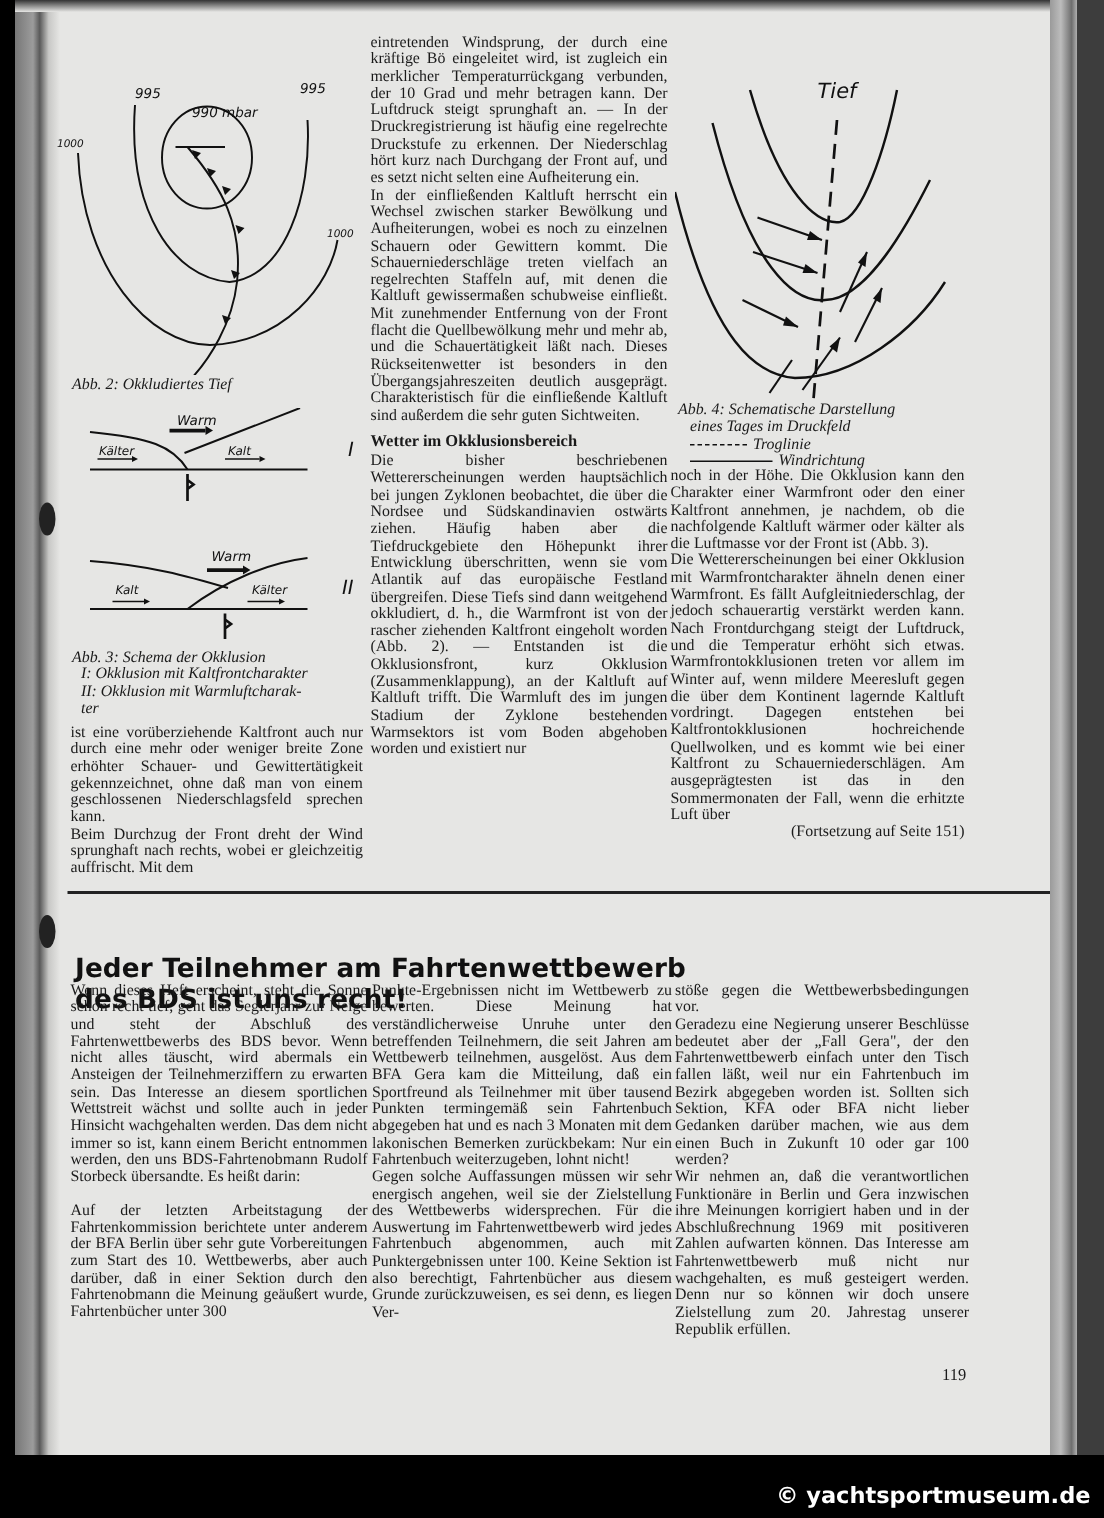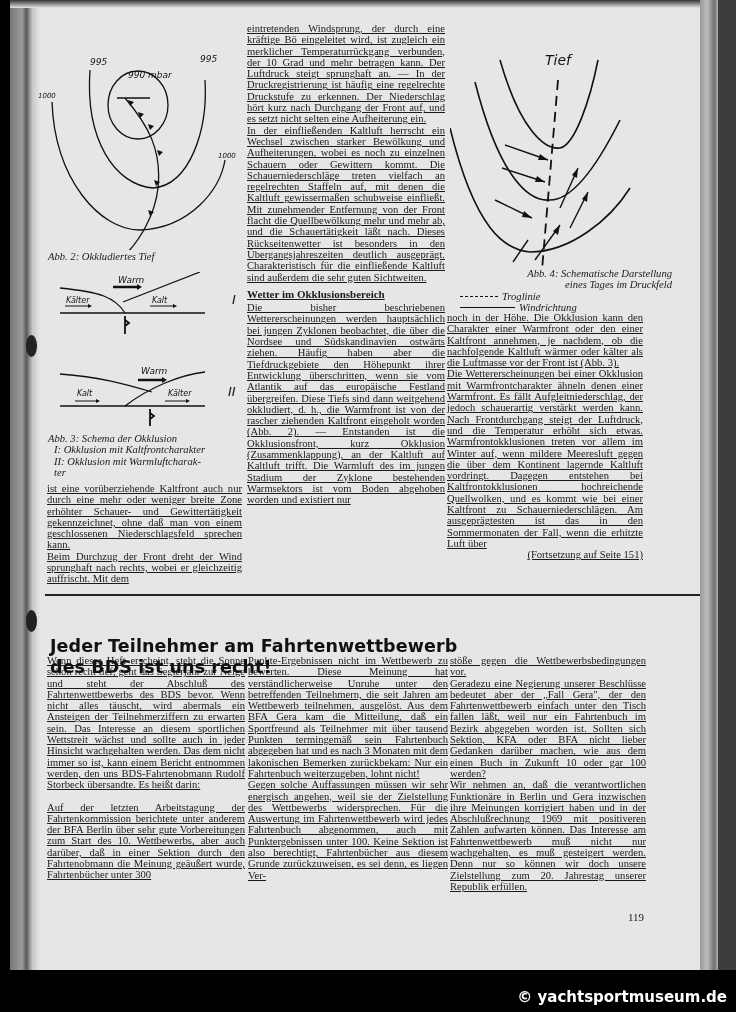--- a/index.html
+++ b/index.html
@@ -3,21 +3,21 @@
 <meta charset="utf-8">
 <style>
   html, body { margin:0; padding:0; }
   body { width:736px; height:1012px; background:#000; position:relative; overflow:hidden; font-family:"Liberation Serif","DejaVu Serif",serif; color:#1a1a1a; }
   .page { position:absolute; left:10px; top:0; width:690px; height:970px; background:#e6e6e4; overflow:hidden; }
   .left-shadow { position:absolute; left:0; top:0; width:30px; height:970px; background:linear-gradient(90deg,#777 0%,#9c9c9c 40%,#5a5a5a 55%,#c8c8c6 75%,#e6e6e4 100%); }
   .top-shadow { position:absolute; left:0; top:0; width:690px; height:8px; background:linear-gradient(180deg,#333,#e6e6e4); }
   .spine { position:absolute; left:700px; top:0; width:36px; height:970px; background:linear-gradient(90deg,#9a9a9a 0%,#bcbcbc 20%,#6f6f6f 40%,#d0d0d0 55%,#6a6a6a 70%,#3a3a3a 100%); }
   .spine-dark { position:absolute; left:718px; top:0; width:18px; height:970px; background:#3d3d3d; }
   .holes .hole { position:absolute; width:11px; height:22px; border-radius:50%; background:#222; }
-  .col { position:absolute; font-size:10.6px; line-height:11.3px; text-align:justify;text-decoration:underline; }
+  .col { position:absolute; font-size:10.6px; line-height:11.3px; text-align:justify; }
   .col p { margin:0; }
   .fig-caption { font-style:italic; font-size:10.6px; line-height:11.3px; position:absolute; }
   .subhead { font-weight:bold; font-size:11px; margin:6px 0 2px 0; }
   .divider { position:absolute; left:35px; top:594px; width:660px; height:2px; background:#222; }
   .headline { position:absolute; left:40px; top:636px; font-family:"DejaVu Sans","Liberation Sans",sans-serif; font-weight:bold; font-size:17.5px; line-height:21px; color:#111; letter-spacing:0.1px; }
   .pagenum { position:absolute; left:618px; top:911px; font-size:11px; }
   .footer { position:absolute; left:0; top:970px; width:736px; height:42px; background:#000; }
   .credit { position:absolute; right:9px; top:988px; color:#fff; font-family:"DejaVu Sans","Liberation Sans",sans-serif; font-size:15px; font-weight:bold; }
   svg text { font-family:"DejaVu Sans","Liberation Sans",sans-serif; font-style:italic; }
   .legend-row { display:flex; align-items:center; gap:4px; }
@@ -111,21 +111,21 @@
       <path d="M82 178 l-8 -7 l-2 6z" fill="#111"></path>
     <path d="M110 168 L 128 128" stroke="#111" stroke-width="1.4"></path>
       <path d="M128 128 l-1 10 l-5 -3z" fill="#111"></path>
     <path d="M120 188 L 138 152" stroke="#111" stroke-width="1.4"></path>
       <path d="M138 152 l-1 10 l-5 -3z" fill="#111"></path>
     <path d="M85 220 L 110 185" stroke="#111" stroke-width="1.4"></path>
       <path d="M110 185 l-2 10 l-5 -4z" fill="#111"></path>
     <path d="M63 222 L 78 200" stroke="#111" stroke-width="1.4"></path>
     <text x="95" y="25" font-size="14" fill="#111">Tief</text>
   </svg>
-  <div class="fig-caption" style="left:442px;top:268px;width:220px;text-align:right;">
+  <div class="fig-caption" style="left:442px;top:268px;width:220px;">
     <div>Abb. 4: Schematische Darstellung</div>
     <div style="padding-left:8px">eines Tages im Druckfeld</div>
     <div class="legend-row" style="padding-left:8px">
       <span style="display:inline-block;width:38px;border-top:1.5px dashed #111;"></span>
       <span>Troglinie</span>
     </div>
     <div class="legend-row" style="padding-left:8px">
       <span style="display:inline-block;width:55px;border-top:1.5px solid #111;"></span>
       <span>Windrichtung</span>
     </div>

